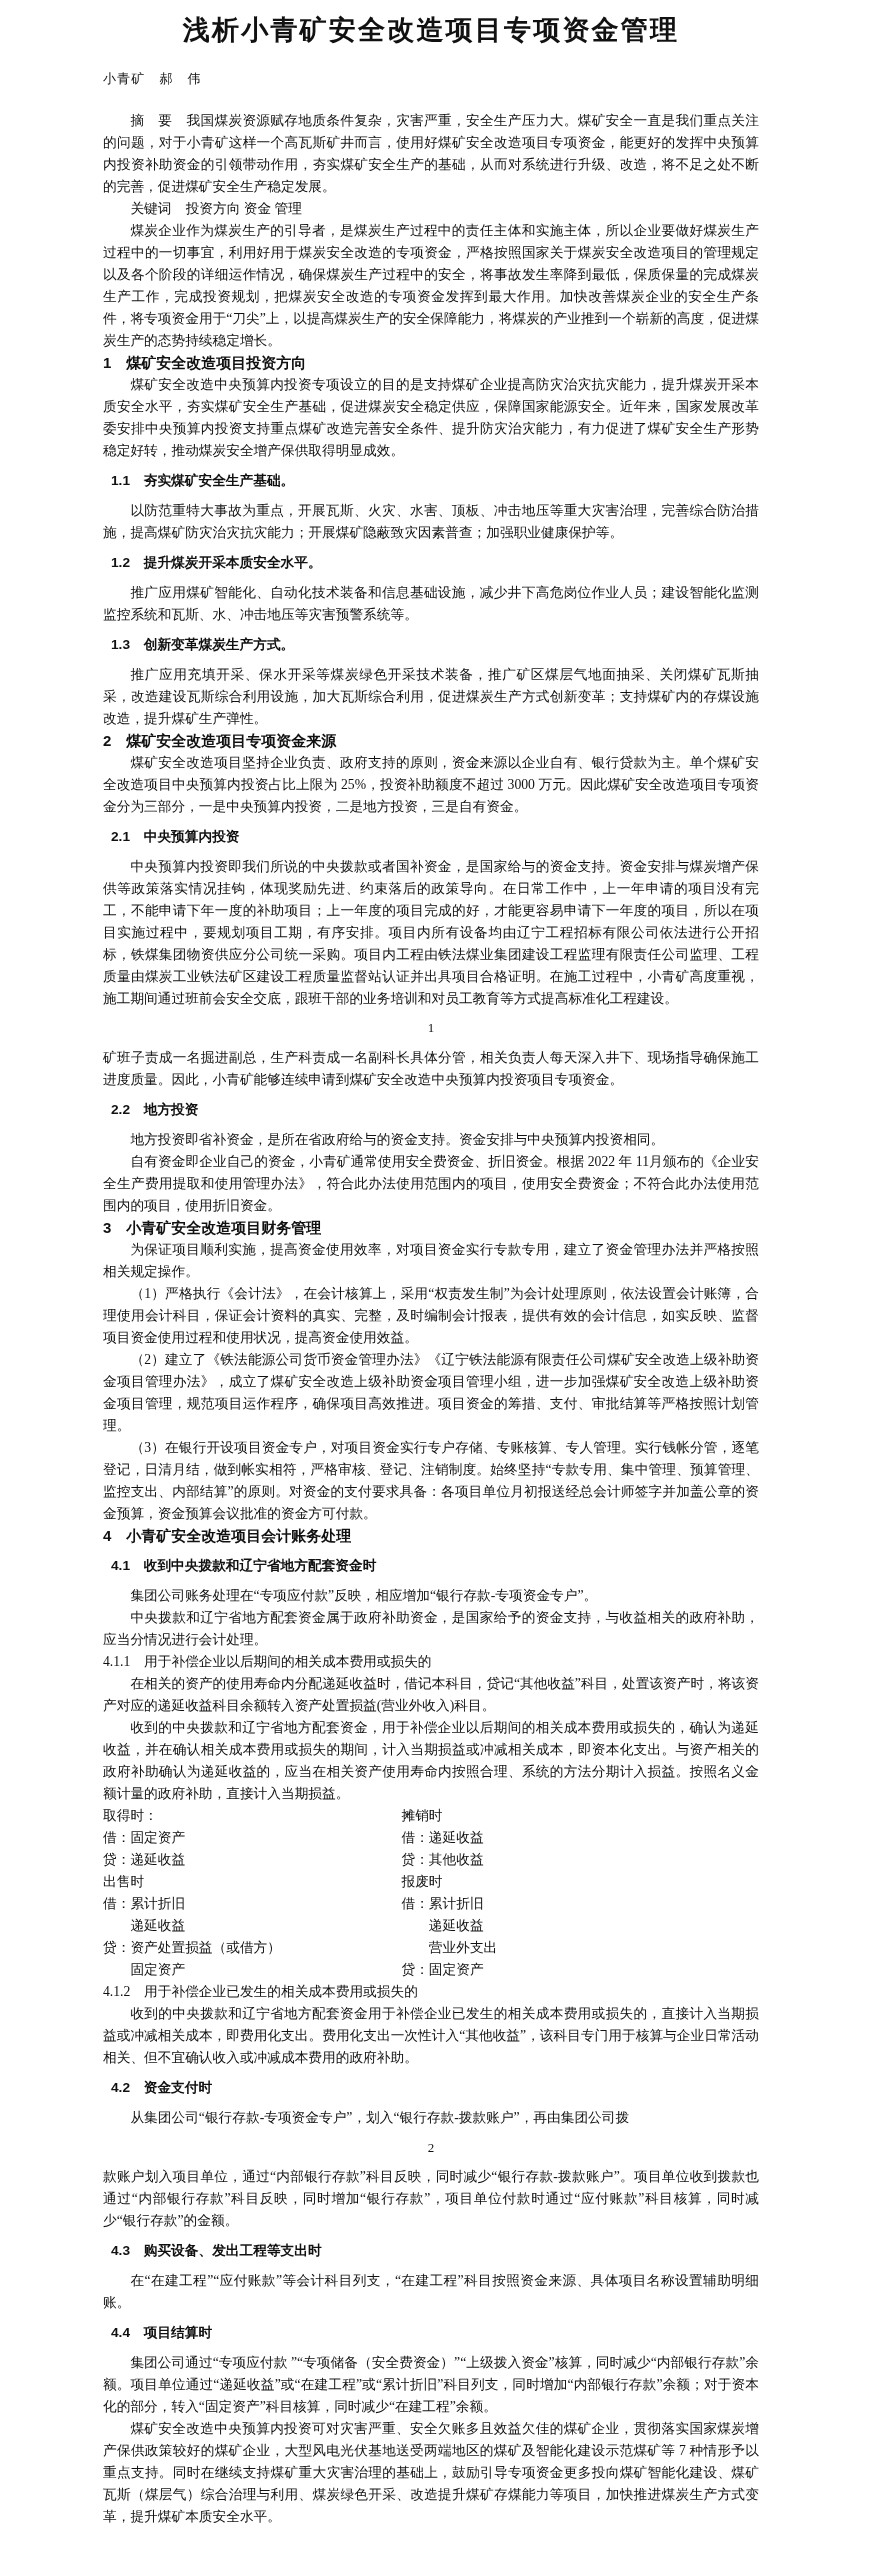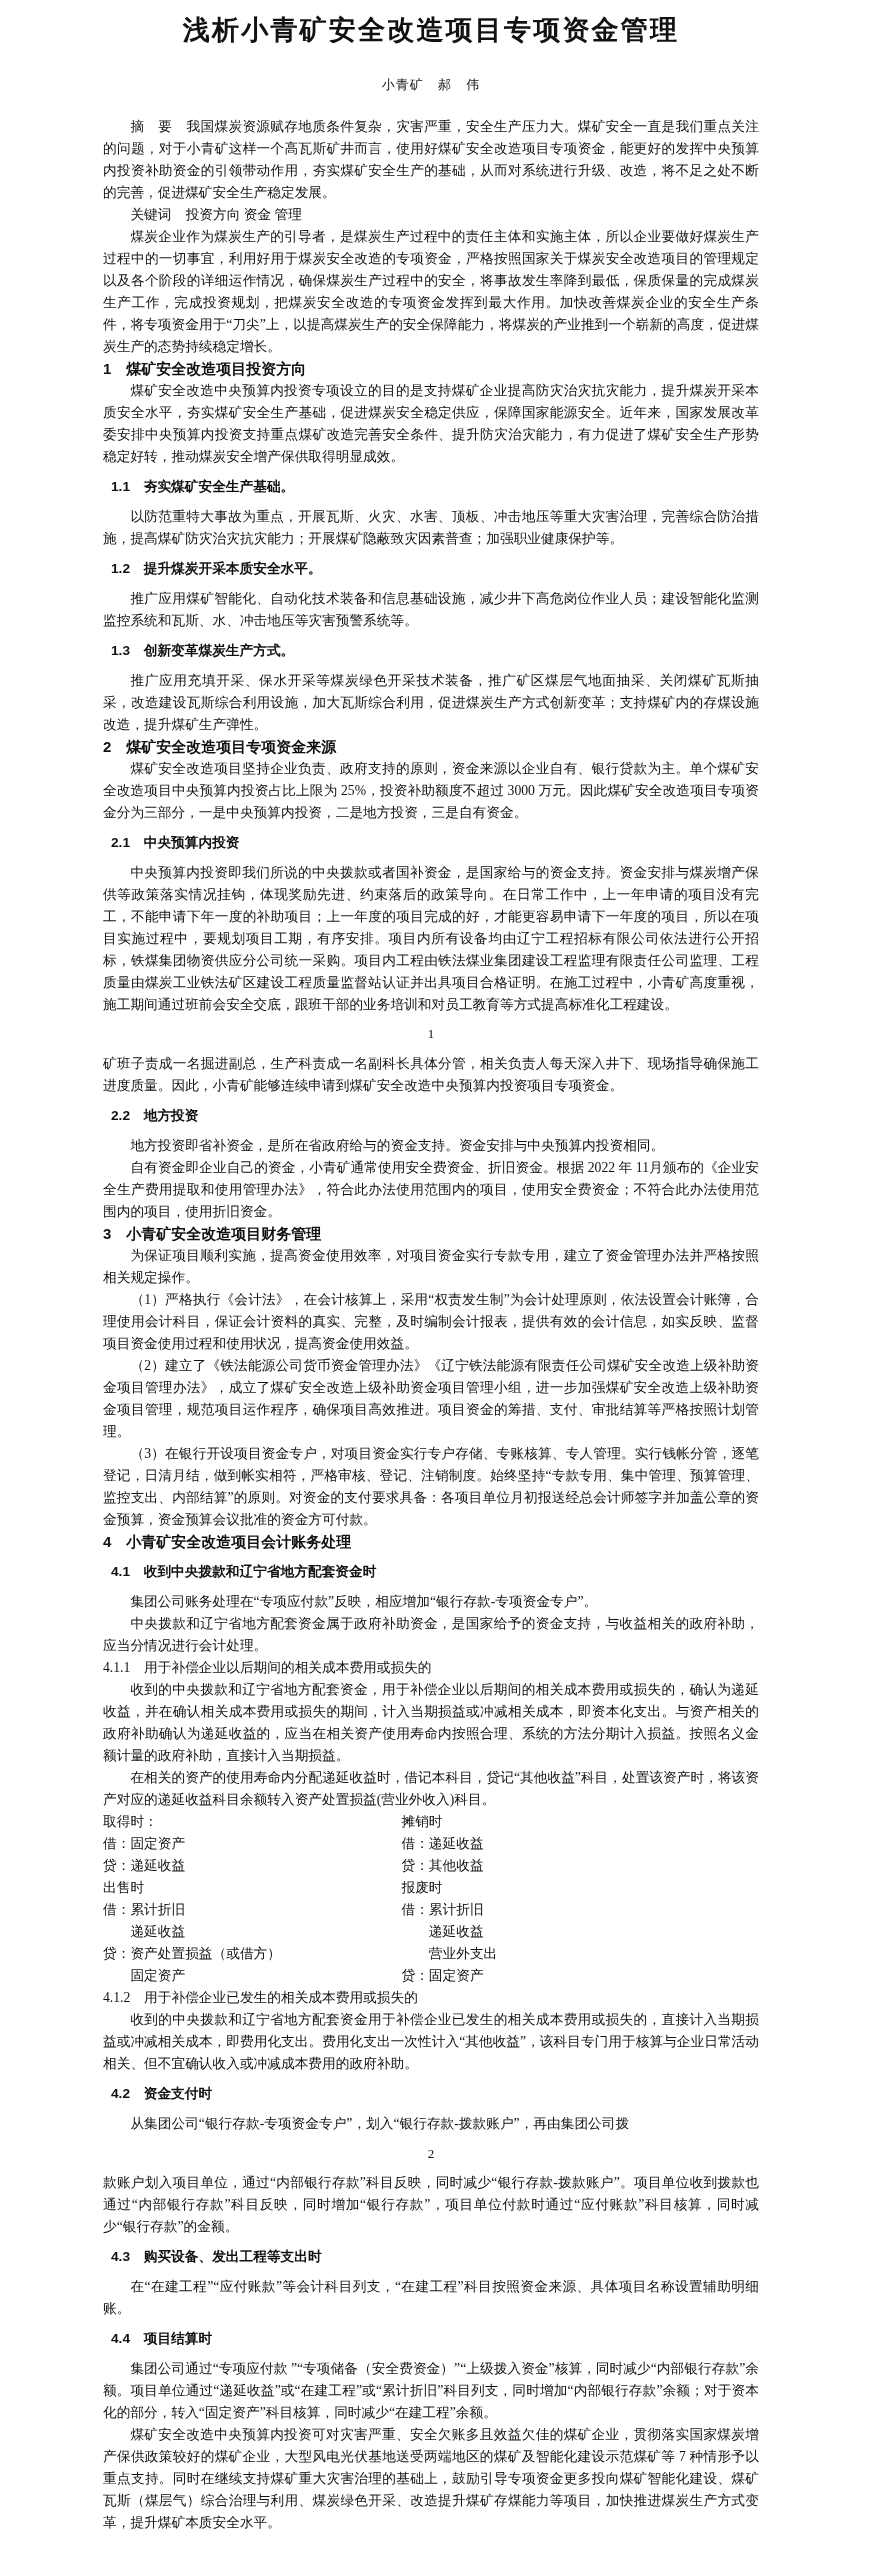--- a/index.html
+++ b/index.html
@@ -18,22 +18,22 @@
     font-weight:900;
     font-size:27px;
     line-height:35px;
     letter-spacing:2.2px;
     text-align:center;
     margin:3.3px 0 0 0;
   }
   .author-line{
     font-size:13px;
     line-height:16.4px;
-    text-align:center;
-    margin-top:29px;
+    text-align:left;
+    margin-top:23px;
     letter-spacing:1.1px;
   }
   .abstract{
     margin-top:22px;
     font-size:13.7px;
     line-height:22px;
     text-align:justify;
     text-indent:2em;
   }
   .abstract .lbl,
@@ -127,22 +127,22 @@
     <div class="h1">3　小青矿安全改造项目财务管理</div>
     <div class="p">为保证项目顺利实施，提高资金使用效率，对项目资金实行专款专用，建立了资金管理办法并严格按照相关规定操作。</div>
     <div class="p">（1）严格执行《会计法》，在会计核算上，采用“权责发生制”为会计处理原则，依法设置会计账簿，合理使用会计科目，保证会计资料的真实、完整，及时编制会计报表，提供有效的会计信息，如实反映、监督项目资金使用过程和使用状况，提高资金使用效益。</div>
     <div class="p">（2）建立了《铁法能源公司货币资金管理办法》《辽宁铁法能源有限责任公司煤矿安全改造上级补助资金项目管理办法》，成立了煤矿安全改造上级补助资金项目管理小组，进一步加强煤矿安全改造上级补助资金项目管理，规范项目运作程序，确保项目高效推进。项目资金的筹措、支付、审批结算等严格按照计划管理。</div>
     <div class="p">（3）在银行开设项目资金专户，对项目资金实行专户存储、专账核算、专人管理。实行钱帐分管，逐笔登记，日清月结，做到帐实相符，严格审核、登记、注销制度。始终坚持“专款专用、集中管理、预算管理、监控支出、内部结算”的原则。对资金的支付要求具备：各项目单位月初报送经总会计师签字并加盖公章的资金预算，资金预算会议批准的资金方可付款。</div>
     <div class="h1">4　小青矿安全改造项目会计账务处理</div>
     <div class="h2">4.1　收到中央拨款和辽宁省地方配套资金时</div>
     <div class="p">集团公司账务处理在“专项应付款”反映，相应增加“银行存款-专项资金专户”。</div>
     <div class="p">中央拨款和辽宁省地方配套资金属于政府补助资金，是国家给予的资金支持，与收益相关的政府补助，应当分情况进行会计处理。</div>
     <div class="h3">4.1.1　用于补偿企业以后期间的相关成本费用或损失的</div>
+    <div class="p">在相关的资产的使用寿命内分配递延收益时，借记本科目，贷记“其他收益”科目，处置该资产时，将该资产对应的递延收益科目余额转入资产处置损益(营业外收入)科目。</div>
     <div class="p">收到的中央拨款和辽宁省地方配套资金，用于补偿企业以后期间的相关成本费用或损失的，确认为递延收益，并在确认相关成本费用或损失的期间，计入当期损益或冲减相关成本，即资本化支出。与资产相关的政府补助确认为递延收益的，应当在相关资产使用寿命内按照合理、系统的方法分期计入损益。按照名义金额计量的政府补助，直接计入当期损益。</div>
-    <div class="p">在相关的资产的使用寿命内分配递延收益时，借记本科目，贷记“其他收益”科目，处置该资产时，将该资产对应的递延收益科目余额转入资产处置损益(营业外收入)科目。</div>
     <div class="ledger">
       <div class="ledger-col">
         <div class="ledger-line">取得时：</div>
         <div class="ledger-line">借：固定资产</div>
         <div class="ledger-line">贷：递延收益</div>
         <div class="ledger-line">出售时</div>
         <div class="ledger-line">借：累计折旧</div>
         <div class="ledger-line">　　递延收益</div>
         <div class="ledger-line">贷：资产处置损益（或借方）</div>
         <div class="ledger-line">　　固定资产</div>

